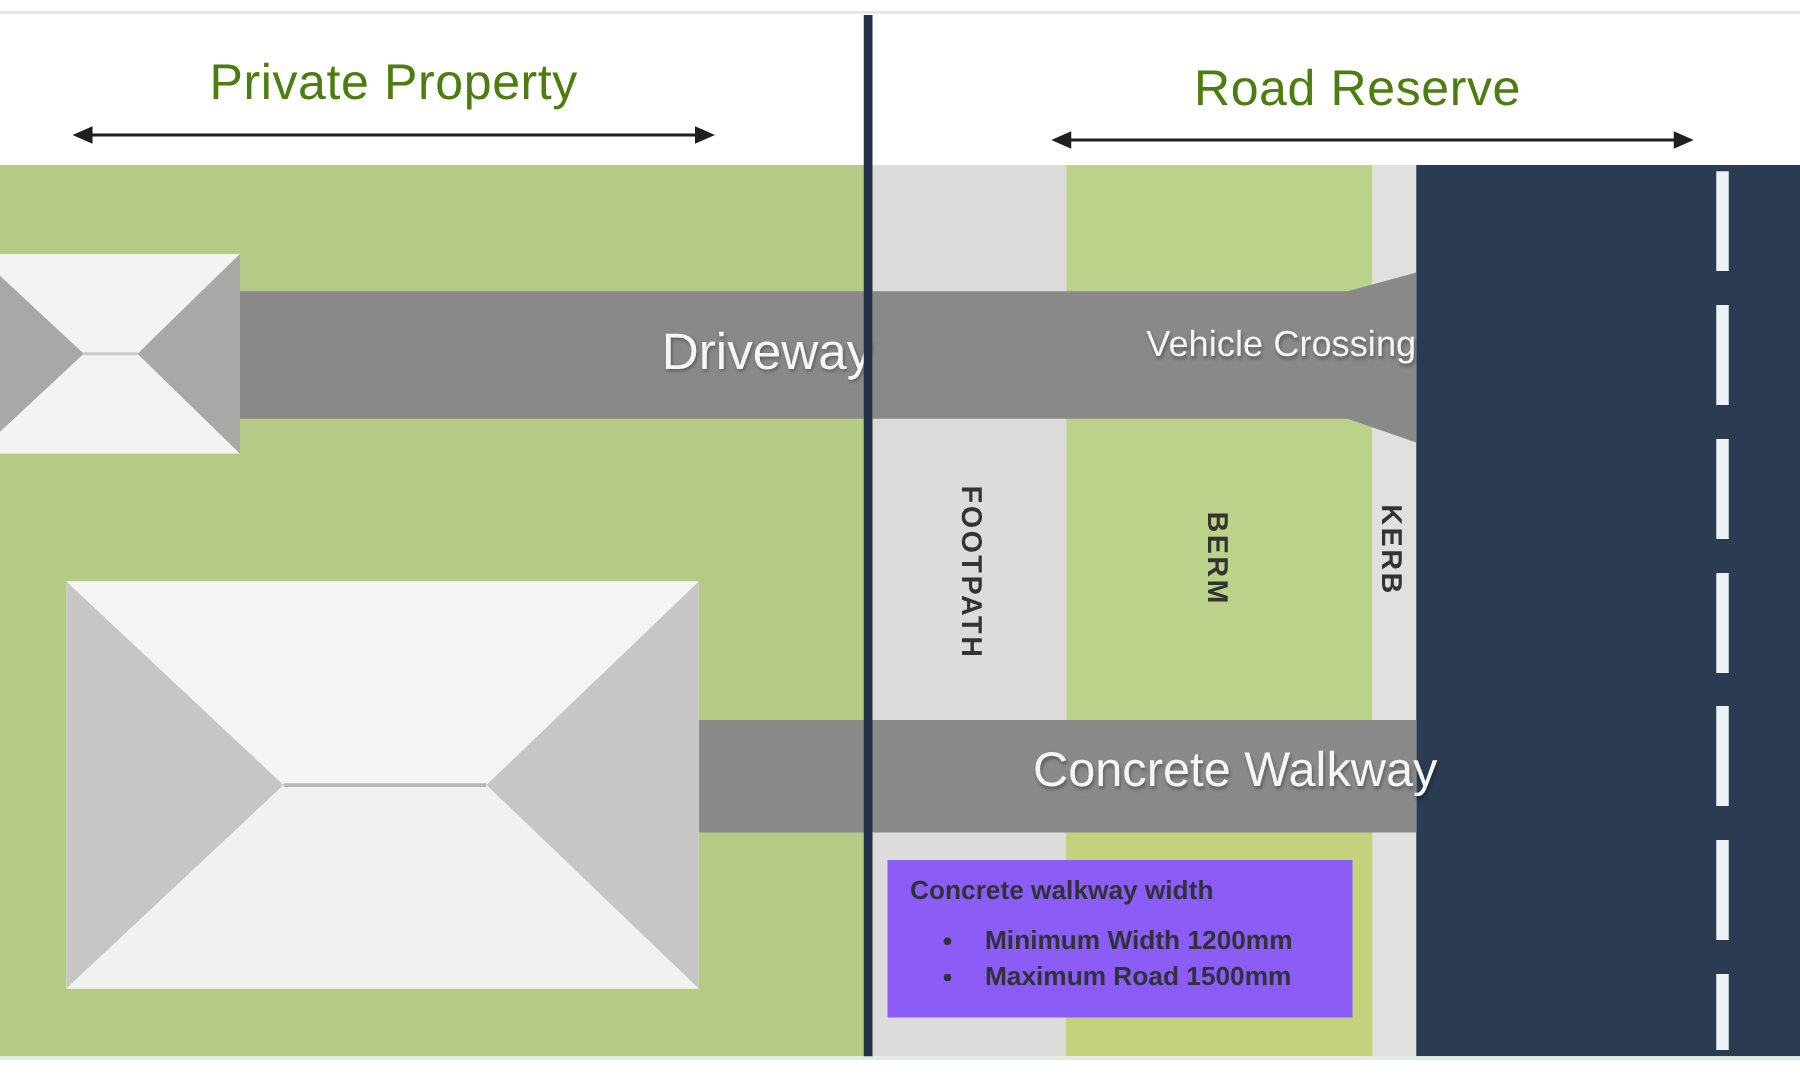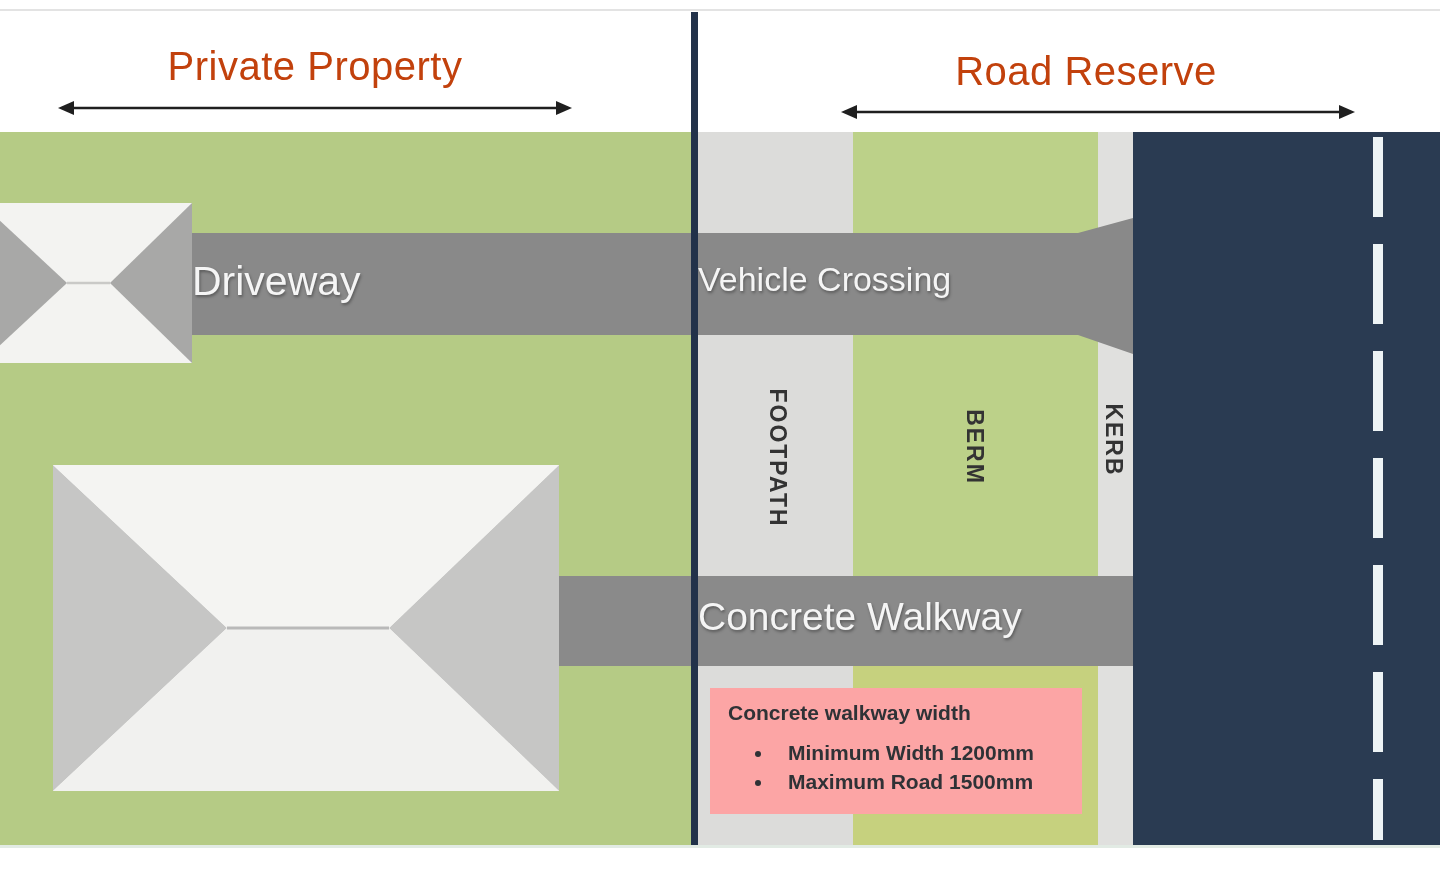--- a/index.html
+++ b/index.html
@@ -5,21 +5,21 @@
   html,body{margin:0;padding:0;background:#ffffff;}
   #stage{
     position:relative;width:1440px;height:871px;overflow:hidden;
     background:#ffffff;font-family:"Liberation Sans",sans-serif;
     -webkit-font-smoothing:antialiased;
   }
   .abs{position:absolute;}
 
   
   .hdr-label{
-    position:absolute;text-align:center;font-size:40px;color:#c2410c;
+    position:absolute;text-align:center;font-size:40px;color:#4d7c0f;
     letter-spacing:0.5px;white-space:nowrap;
   }
   .topline{position:absolute;left:0;top:9px;width:1440px;height:2px;background:#e3e3e3;}
 
   
   .zone{position:absolute;}
   .z-private{left:0;top:132px;width:698px;height:713px;background:#b5cb85;}
   .z-footpath{left:698px;top:132px;width:155px;height:713px;background:#dcdcda;}
   .z-berm{left:853px;top:132px;width:245px;height:713px;background:#bcd189;}
   .z-berm-lower{left:853px;top:666px;width:245px;height:179px;background:#c6d17e;}
@@ -29,40 +29,40 @@
     left:1373px;top:137px;width:10px;height:703px;
     background:repeating-linear-gradient(180deg,#edf3f5 0px,#edf3f5 80px,rgba(0,0,0,0) 80px,rgba(0,0,0,0) 107px);
   }
 
   
   .band{position:absolute;background:#898989;}
   .b-driveway{left:192px;top:233px;width:506px;height:102px;}
   .b-walkway{left:559px;top:576px;width:574px;height:90px;background:#8a8a8a;}
 
   .band-label{
-    position:absolute;color:#f5f5f5;text-align:left;white-space:nowrap;
+    position:absolute;color:#f5f5f5;text-align:right;white-space:nowrap;
     text-shadow:1px 2px 3px rgba(0,0,0,0.35);
   }
   .lbl-driveway{left:192px;top:258px;width:506px;font-size:41px;}
-  .lbl-crossing{left:698px;top:260px;width:435px;font-size:34px;}
+  .lbl-crossing{left:698px;top:260px;width:435px;font-size:29px;}
   .lbl-walkway{left:698px;top:595px;width:452px;font-size:39px;}
 
   
   .vlabel{
     position:absolute;writing-mode:vertical-rl;color:#333333;
     font-size:23px;font-weight:bold;letter-spacing:2px;white-space:nowrap;
     transform:translate(-50%,-50%);
   }
 
   
   .divider{left:691px;top:12px;width:7px;height:836px;background:#22324a;}
 
   
   .infobox{
-    left:710px;top:688px;width:372px;height:126px;background:#fca5a5;
+    left:710px;top:688px;width:372px;height:126px;background:#8b5cf6;
     color:#2f3236;box-sizing:border-box;padding:13px 16px 0 18px;
   }
   .infobox .title{font-size:21px;font-weight:bold;margin:0 0 6px 0;}
   .infobox ul{margin:16px;padding:0 0 0 30px;list-style:disc;}
   .infobox li{font-size:21px;font-weight:bold;margin:0 0 5px 0;padding-left:14px;}
 
   .bottomline{position:absolute;left:0;top:845px;width:1440px;height:3px;background:#e2ebe4;}
 
   .arrow-svg,.house-svg,.flare-svg{position:absolute;display:block;}
 </style>

